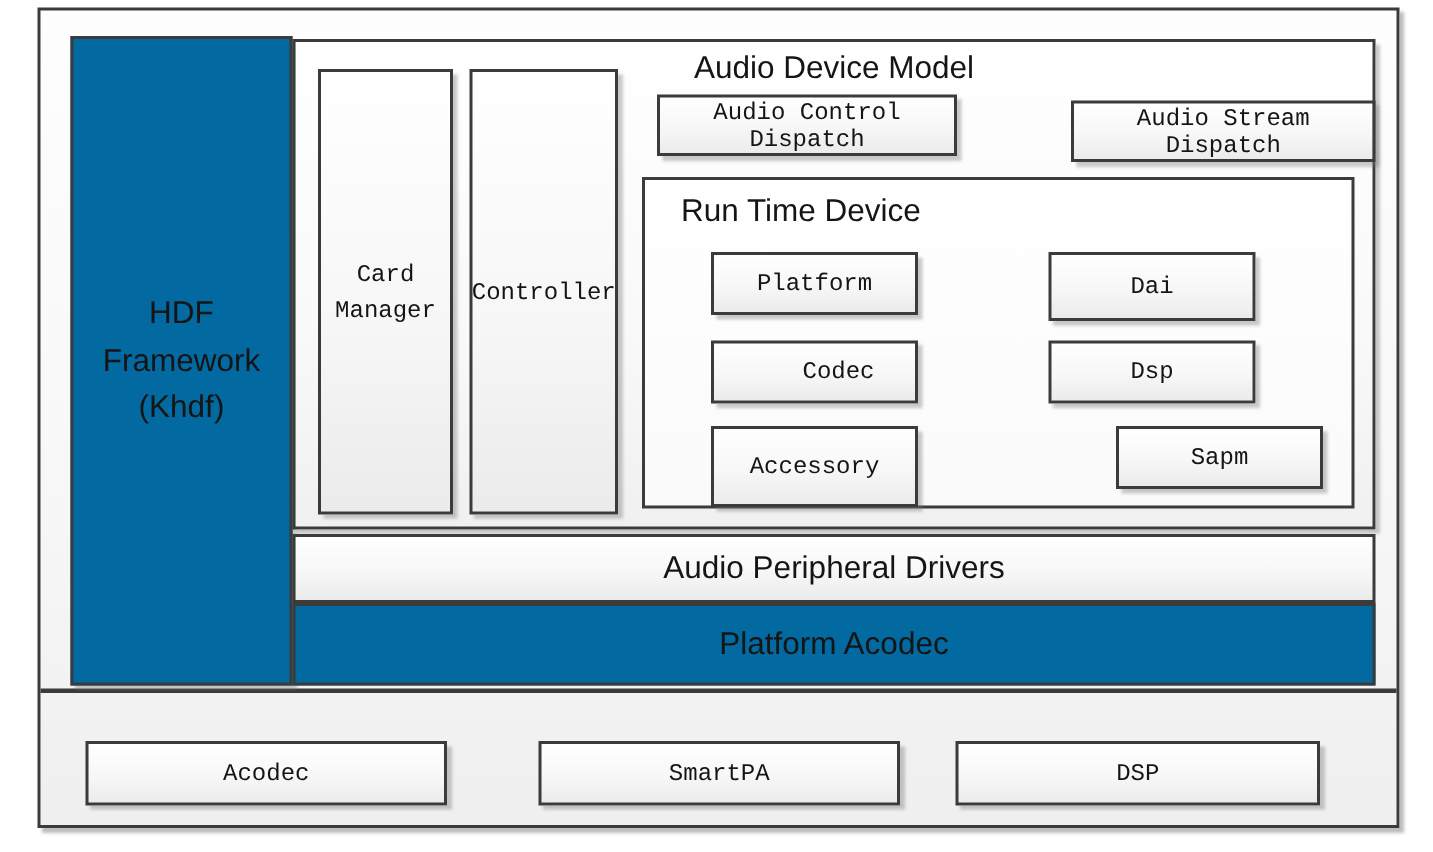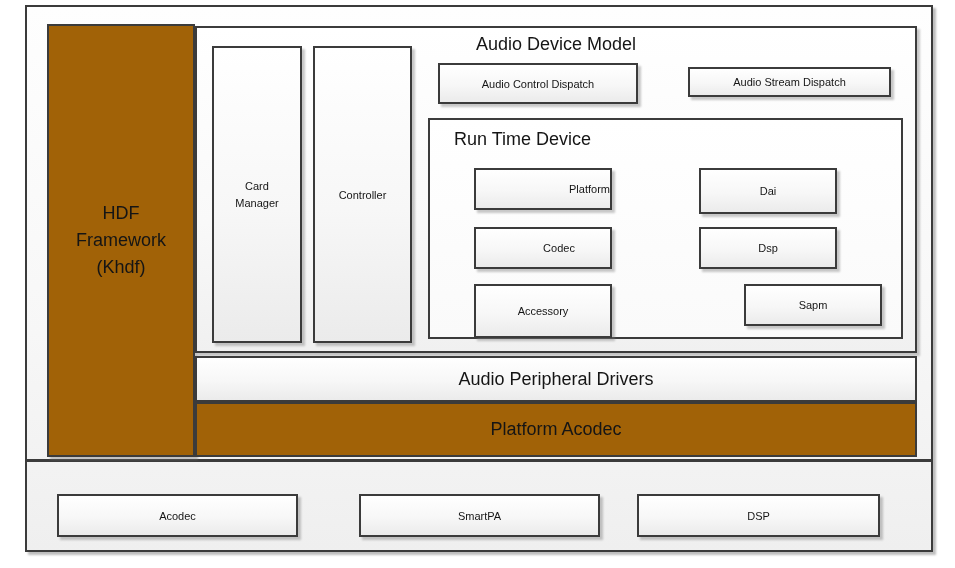--- a/index.html
+++ b/index.html
@@ -13,24 +13,24 @@
     background:linear-gradient(180deg,#fefefe 0%,#f7f7f7 60%,#efefef 100%);
     box-shadow:3px 3px 2px rgba(110,110,110,0.45);
   }
   .box {
     border:2px solid #3b3b3b;
     background:linear-gradient(180deg,#ffffff 0%,#f7f7f7 55%,#ebebeb 100%);
     box-shadow:3px 3px 2px rgba(120,120,120,0.40);
     display:flex; align-items:center; justify-content:center;
     text-align:center;
   }
-  .blue { background:#a16207; }
+  .blue { background:#0369a1; }
   .pre { white-space:pre-line; line-height:1.5; }
-  .label-sm { font-size:11px; }
-  .label-lg { font-size:18px; }
+  .label-sm { font-size:16px;font-family:Liberation Mono, monospace; }
+  .label-lg { font-size:21px; }
   .container-box {
     border:2px solid #3b3b3b;
     background:linear-gradient(180deg,#ffffff 0%,#f9f9f9 60%,#f0f0f0 100%);
     box-shadow:3px 3px 2px rgba(120,120,120,0.40);
   }
   .divider { background:#3b3b3b; }
   .title-center { position:absolute; left:0; right:0; top:6px; text-align:center; }
   .title-left { position:absolute; left:24px; top:9px; }
 </style>
 </head>
@@ -58,29 +58,29 @@
   </div>
 
   <div class="abs box label-sm" style="left:313px; top:46px; width:99px; height:297px;">
     <span>Controller</span>
   </div>
 
   <div class="abs box label-sm" style="left:438px; top:63px; width:200px; height:41px;">
     <span>Audio Control Dispatch</span>
   </div>
 
-  <div class="abs box label-sm" style="left:688px; top:67px; width:203px; height:30px;">
+  <div class="abs box label-sm" style="left:714px; top:67px; width:203px; height:41px;">
     <span>Audio Stream Dispatch</span>
   </div>
 
   <div class="abs container-box" style="left:428px; top:118px; width:475px; height:221px; box-shadow:none; background:linear-gradient(180deg,#ffffff 0%,#fafafa 100%);">
     <div class="title-left label-lg">Run Time Device</div>
   </div>
 
-  <div class="abs box label-sm" style="left:474px; top:168px; width:138px; height:42px;justify-content:flex-end;">
+  <div class="abs box label-sm" style="left:474px; top:168px; width:138px; height:42px;">
     <span>Platform</span>
   </div>
   <div class="abs box label-sm" style="left:699px; top:168px; width:138px; height:46px;">
     <span>Dai</span>
   </div>
   <div class="abs box label-sm" style="left:474px; top:227px; width:138px; height:42px;padding-left:32px;">
     <span>Codec</span>
   </div>
   <div class="abs box label-sm" style="left:699px; top:227px; width:138px; height:42px;">
     <span>Dsp</span>

